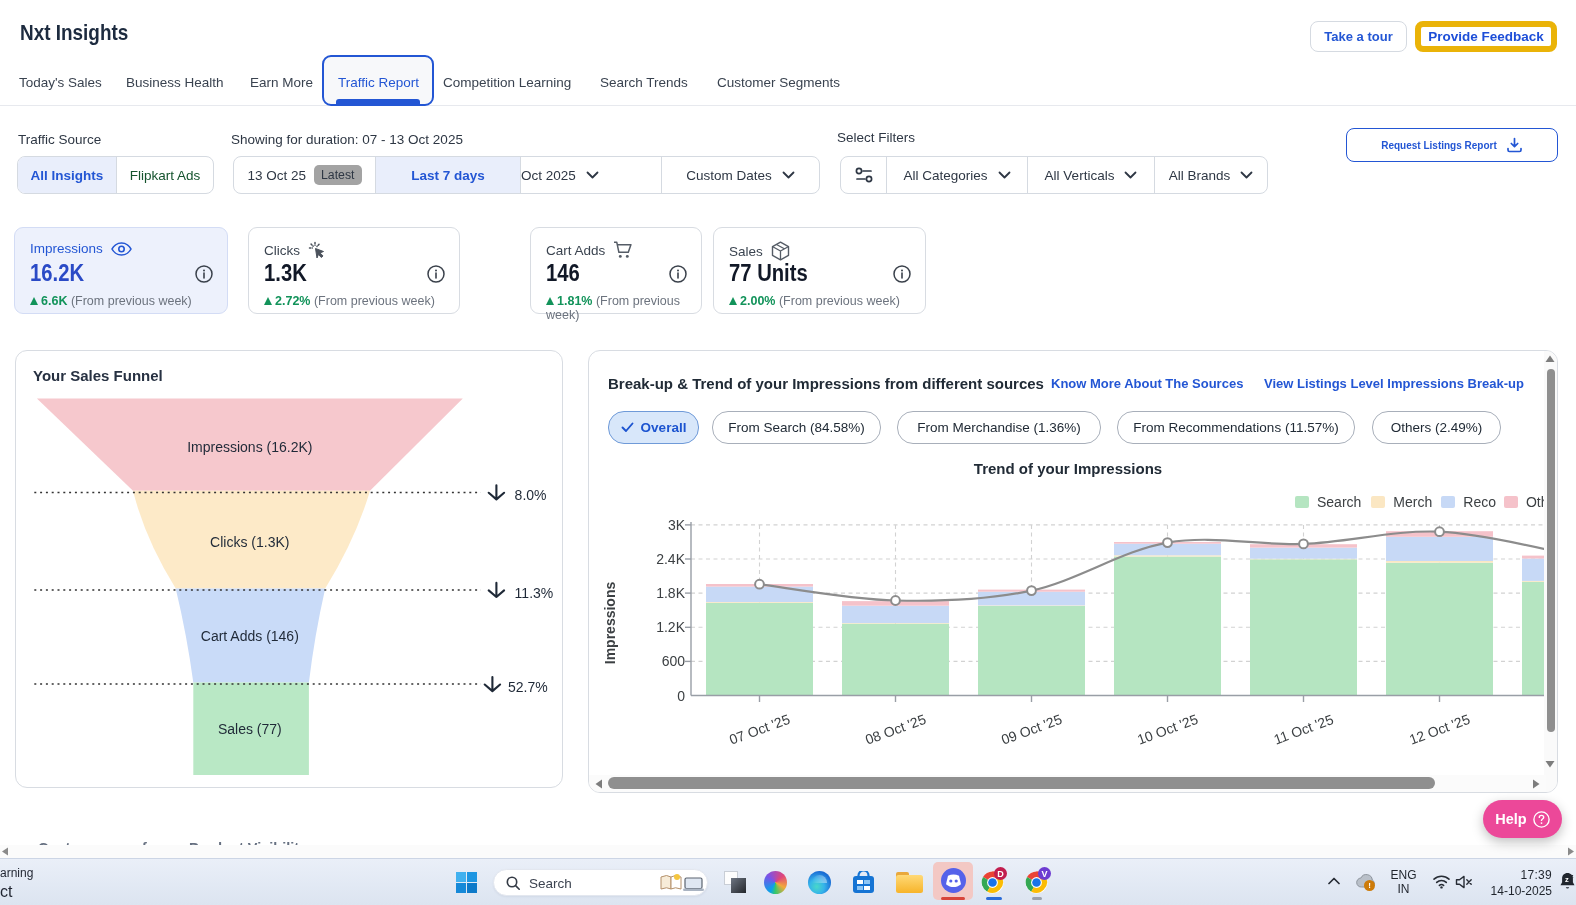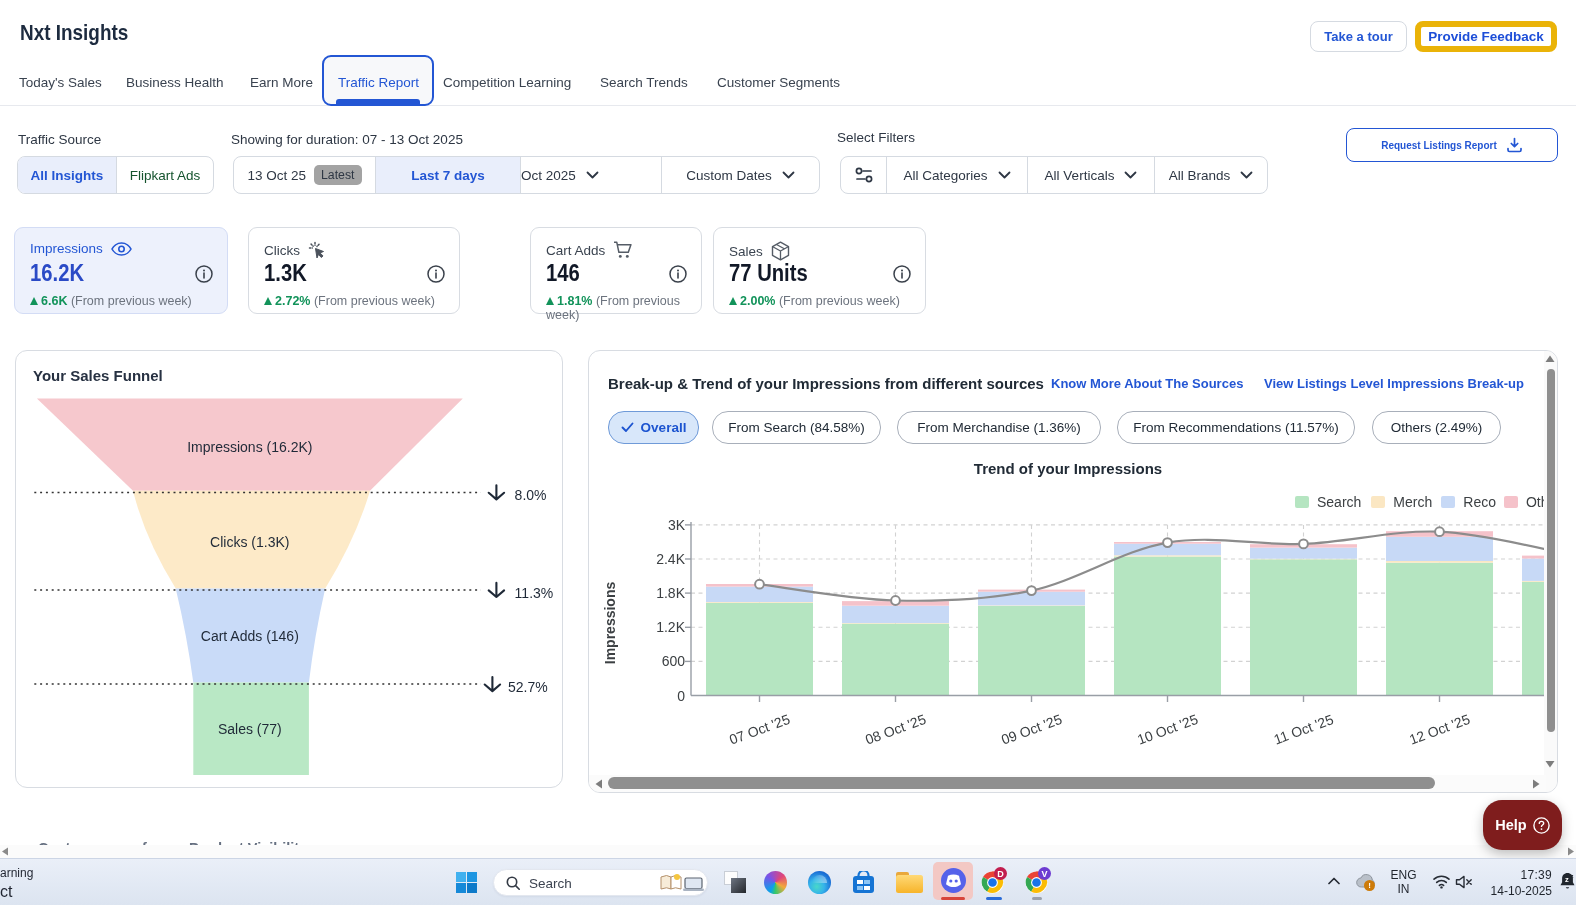--- a/index.html
+++ b/index.html
@@ -333,21 +333,21 @@
   </div>
 <div class="abs" style="left:0;top:845px;width:1576px;height:13px;background:#fbfbfb;">
   <svg class="abs" width="8" height="9" viewBox="0 0 8 9" style="left:1px;top:2px;">
       <path d="M7 0.5v8L1 4.5z" fill="#8a8a8a"></path>
     </svg>
   <svg class="abs" width="8" height="9" viewBox="0 0 8 9" style="left:1567px;top:2px;">
       <path d="M1 0.5v8L7 4.5z" fill="#8a8a8a"></path>
     </svg>
 </div>
 
-<div class="abs" style="left:1483px;top:800px;width:79px;height:50px;background:#7f1d1d;border-radius:19px;box-shadow:0 4px 12px rgba(0,0,0,.25);display:flex;align-items:center;justify-content:center;gap:6px;color:#fff;font-size:14.5px;font-weight:bold;">Help
+<div class="abs" style="left:1483px;top:800px;width:79px;height:38px;background:#ec4899;border-radius:19px;box-shadow:0 4px 12px rgba(0,0,0,.25);display:flex;align-items:center;justify-content:center;gap:6px;color:#fff;font-size:14.5px;font-weight:bold;">Help
   <svg width="17" height="17" viewBox="0 0 17 17">
       <circle cx="8.5" cy="8.5" r="7.6" fill="none" stroke="#fff" stroke-width="1.4"></circle>
       <path d="M6.3 6.4c0-1.2 1-2 2.2-2s2.2.8 2.2 1.9c0 1.7-2.2 1.6-2.2 3.1" fill="none" stroke="#fff" stroke-width="1.4" stroke-linecap="round"></path>
       <circle cx="8.5" cy="12.1" r="0.9" fill="#fff"></circle>
     </svg>
 </div>
 
 <div class="abs" style="left:0;top:858px;width:1576px;height:47px;background:linear-gradient(180deg,#eaeff8 0%,#e2e9f4 55%,#dce4f0 100%);border-top:1px solid #ccd5e5;"></div>
 <div class="abs" style="left:0;top:866px;font-size:12px;color:#1f2430;">arning</div>
 <div class="abs" style="left:0;top:883px;font-size:16px;color:#1f2430;">ct</div>

